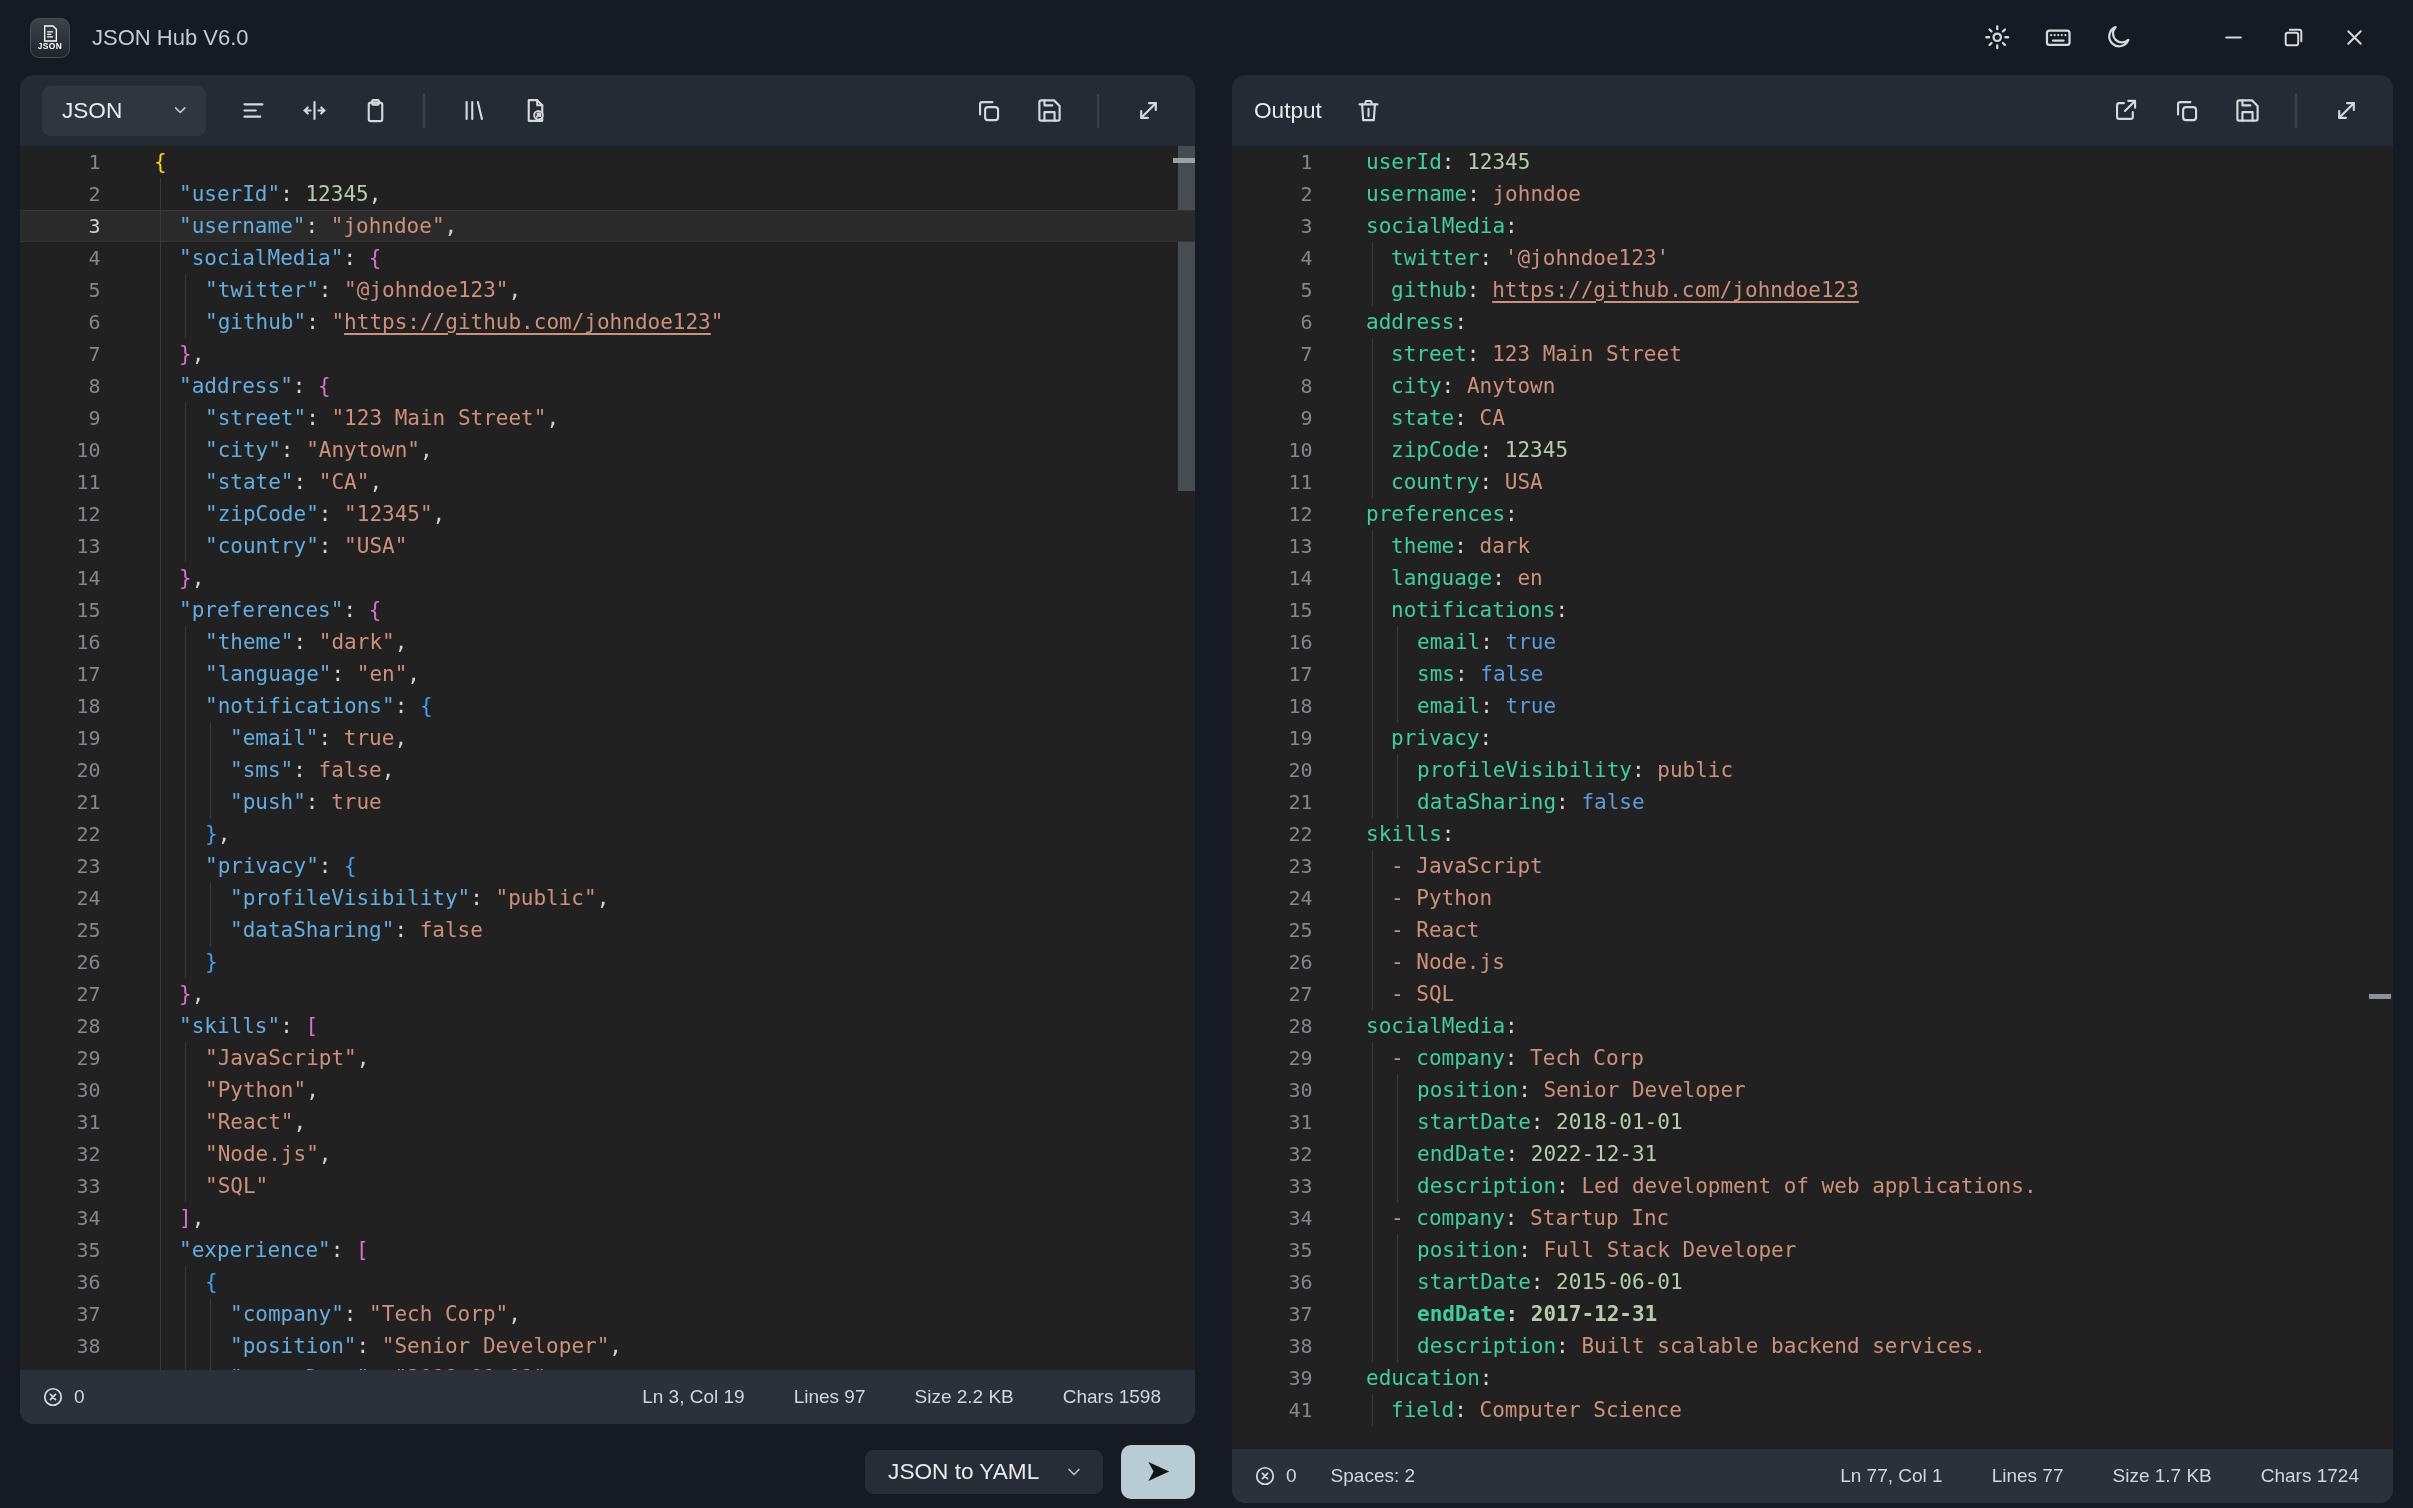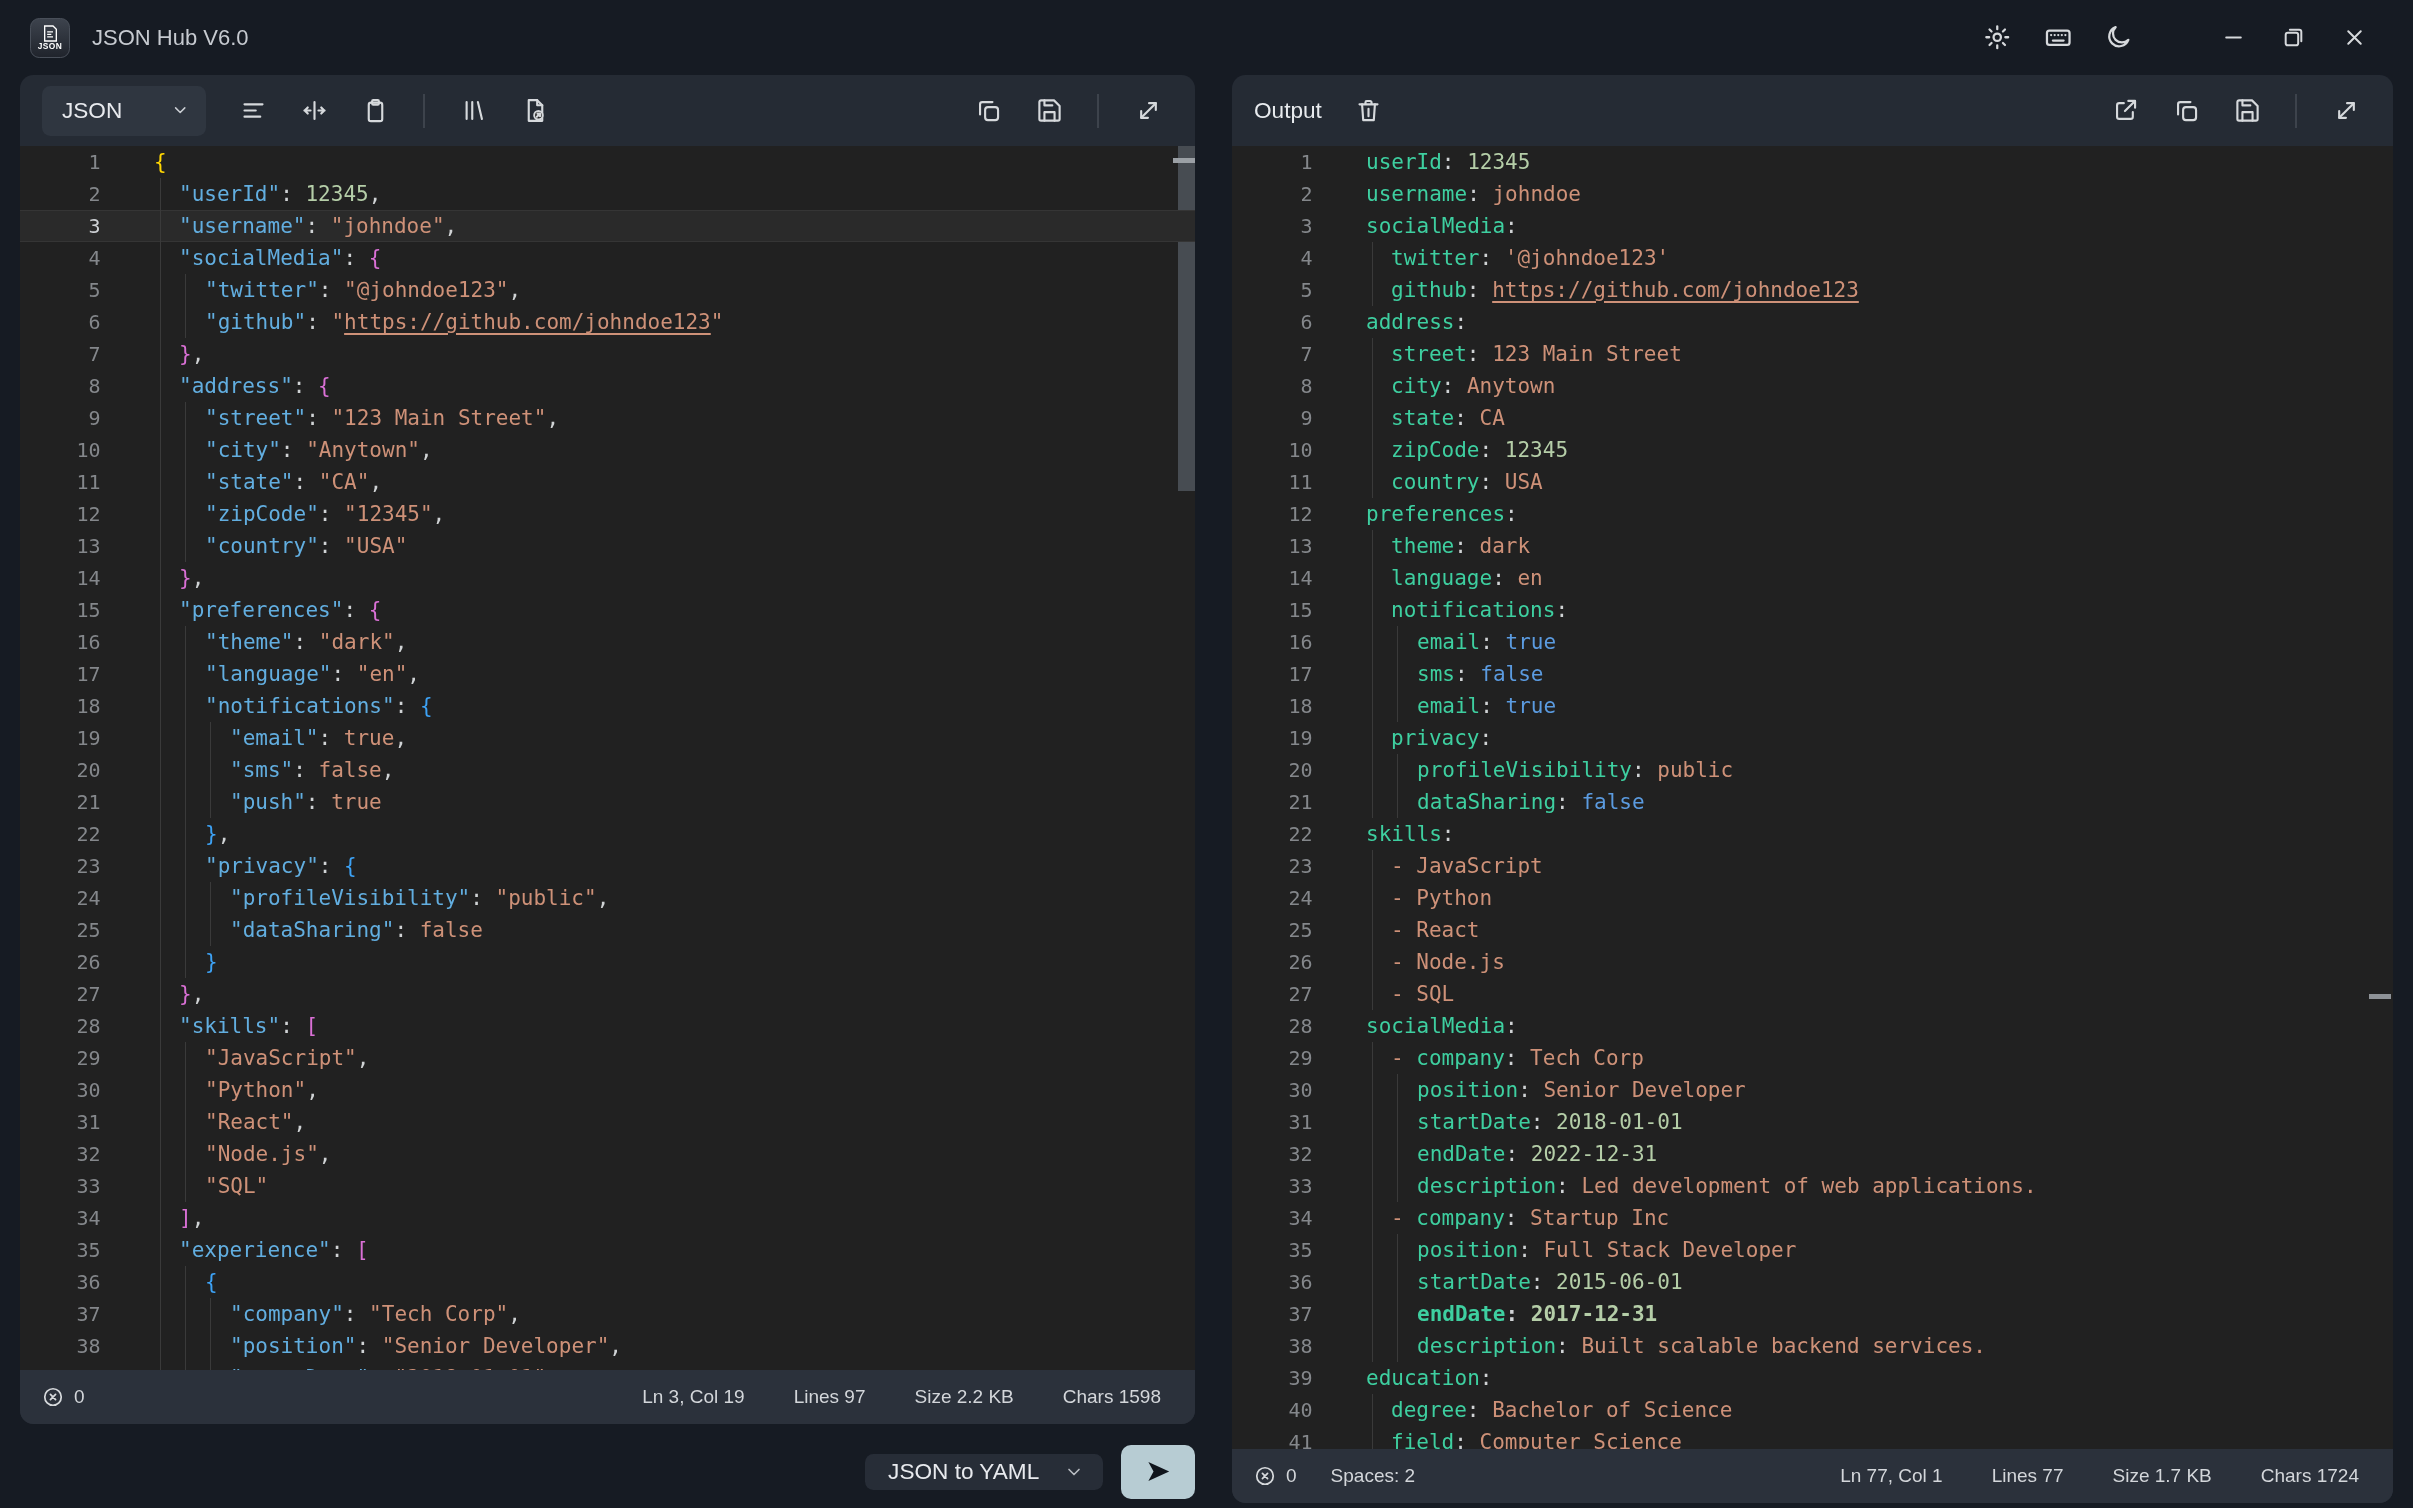--- a/index.html
+++ b/index.html
@@ -69,21 +69,21 @@
   
   .statusbar { height:54px; background:#2b313b; display:flex; align-items:center;
                padding:0 34px 0 22px; font-size:19px; color:#d3d6da; flex:none; margin-top:auto; }
   .status-left { display:flex; align-items:center; gap:10px; }
   .status-extra { margin-left:34px; }
   .status-right { margin-left:auto; display:flex; }
   .status-right span { margin-left:49px; }
 
   
   .convert-row { height:84px; display:flex; justify-content:flex-end; align-items:center; gap:18.4px; padding-top:11.7px; }
-  .convert-select { height:36px; min-width:236px; background:#272d37; border:none; border-radius:8.4px;
+  .convert-select { height:44px; min-width:236px; background:#272d37; border:none; border-radius:8.4px;
                     display:flex; align-items:center; justify-content:space-between; padding:0 18.4px 0 23.5px;
                     font-size:22.6px; color:#e8eaee; cursor:pointer; font-family:inherit; }
   .send-btn { width:74px; height:54px; background:#b7ccd3; border:none; border-radius:10px;
               display:flex; align-items:center; justify-content:center; cursor:pointer; }
 </style>
 </head>
 <body>
 
 <div class="titlebar">
   <div class="app-icon">
@@ -364,21 +364,20 @@
           <div class="code-line"><span class="guide" style="left: 140px;"></span><span class="guide" style="left: 165px;"></span><span class="gutter">30</span><span class="code" style="padding-left: 91px;"><span class="tk-ykey">position</span><span class="tk-p">: </span><span class="tk-str">Senior Developer</span></span></div>
           <div class="code-line"><span class="guide" style="left: 140px;"></span><span class="guide" style="left: 165px;"></span><span class="gutter">31</span><span class="code" style="padding-left: 91px;"><span class="tk-ykey">startDate</span><span class="tk-p">: </span><span class="tk-num">2018-01-01</span></span></div>
           <div class="code-line"><span class="guide" style="left: 140px;"></span><span class="guide" style="left: 165px;"></span><span class="gutter">32</span><span class="code" style="padding-left: 91px;"><span class="tk-ykey">endDate</span><span class="tk-p">: </span><span class="tk-num">2022-12-31</span></span></div>
           <div class="code-line"><span class="guide" style="left: 140px;"></span><span class="guide" style="left: 165px;"></span><span class="gutter">33</span><span class="code" style="padding-left: 91px;"><span class="tk-ykey">description</span><span class="tk-p">: </span><span class="tk-str">Led development of web applications.</span></span></div>
           <div class="code-line"><span class="guide" style="left: 140px;"></span><span class="gutter">34</span><span class="code" style="padding-left: 65px;"><span class="tk-dash">- </span><span class="tk-ykey">company</span><span class="tk-p">: </span><span class="tk-str">Startup Inc</span></span></div>
           <div class="code-line"><span class="guide" style="left: 140px;"></span><span class="guide" style="left: 165px;"></span><span class="gutter">35</span><span class="code" style="padding-left: 91px;"><span class="tk-ykey">position</span><span class="tk-p">: </span><span class="tk-str">Full Stack Developer</span></span></div>
           <div class="code-line"><span class="guide" style="left: 140px;"></span><span class="guide" style="left: 165px;"></span><span class="gutter">36</span><span class="code" style="padding-left: 91px;"><span class="tk-ykey">startDate</span><span class="tk-p">: </span><span class="tk-num">2015-06-01</span></span></div>
           <div class="code-line"><span class="guide" style="left: 140px;"></span><span class="guide" style="left: 165px;"></span><span class="gutter">37</span><span class="code" style="padding-left: 91px; font-weight: bold;"><span class="tk-ykey">endDate</span><span class="tk-p">: </span><span class="tk-num">2017-12-31</span></span></div>
           <div class="code-line"><span class="guide" style="left: 140px;"></span><span class="guide" style="left: 165px;"></span><span class="gutter">38</span><span class="code" style="padding-left: 91px;"><span class="tk-ykey">description</span><span class="tk-p">: </span><span class="tk-str">Built scalable backend services.</span></span></div>
           <div class="code-line"><span class="gutter">39</span><span class="code" style="padding-left: 40px;"><span class="tk-ykey">education</span><span class="tk-p">:</span></span></div>
-          <div class="code-line"><span class="guide" style="left: 140px;"></span><span class="gutter">40</span><span class="code" style="padding-left: 65px;"><span class="tk-ykey">degree</span><span class="tk-p">: </span><span class="tk-str">Bachelor of Science</span></span></div>
           <div class="code-line"><span class="guide" style="left: 140px;"></span><span class="gutter">41</span><span class="code" style="padding-left: 65px;"><span class="tk-ykey">field</span><span class="tk-p">: </span><span class="tk-str">Computer Science</span></span></div>
         </div>
 
       <div class="statusbar" style="border-radius:0 0 11.7px 11.7px;">
         <span class="status-left">
           <span style="display:flex;">
               <svg width="22" height="22" viewBox="0 0 24 24">
                 <circle cx="12" cy="12" r="9" fill="none" stroke="#d6d9dc" stroke-width="1.9" stroke-linecap="round" stroke-linejoin="round"></circle>
                 <path d="M9.2 9.2l5.6 5.6M14.8 9.2l-5.6 5.6" fill="none" stroke="#d6d9dc" stroke-width="1.9" stroke-linecap="round" stroke-linejoin="round"></path>
               </svg>

